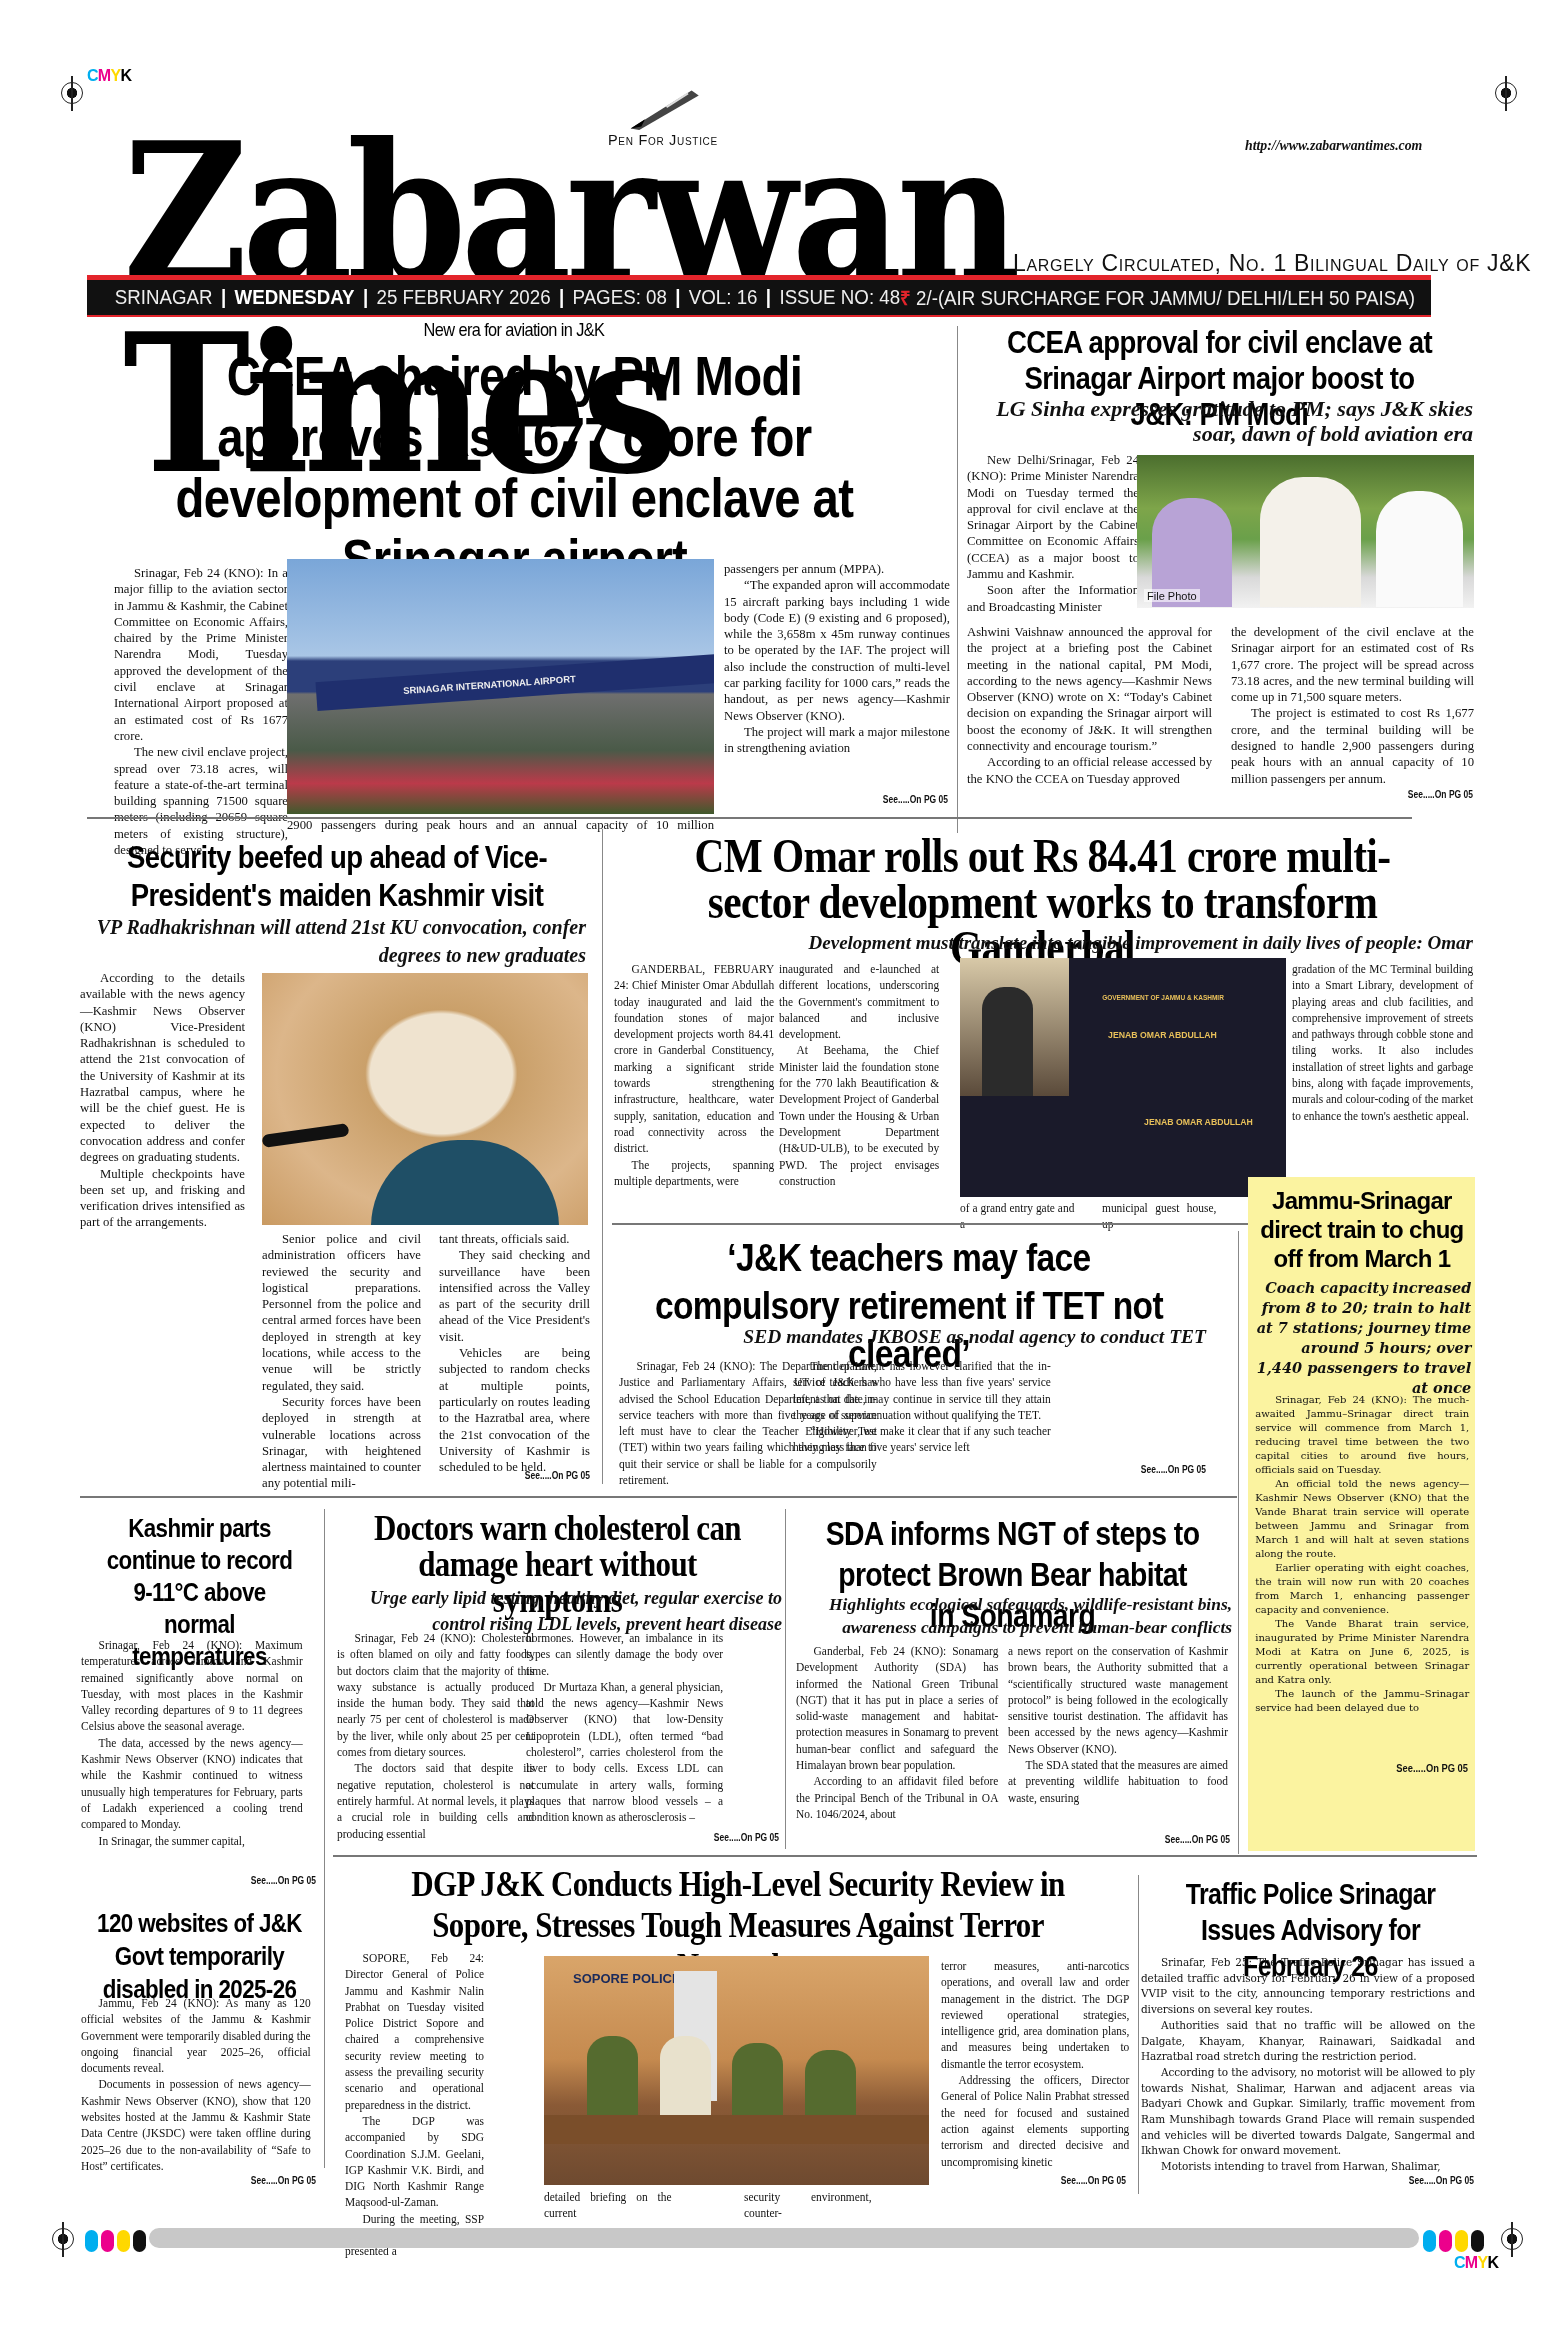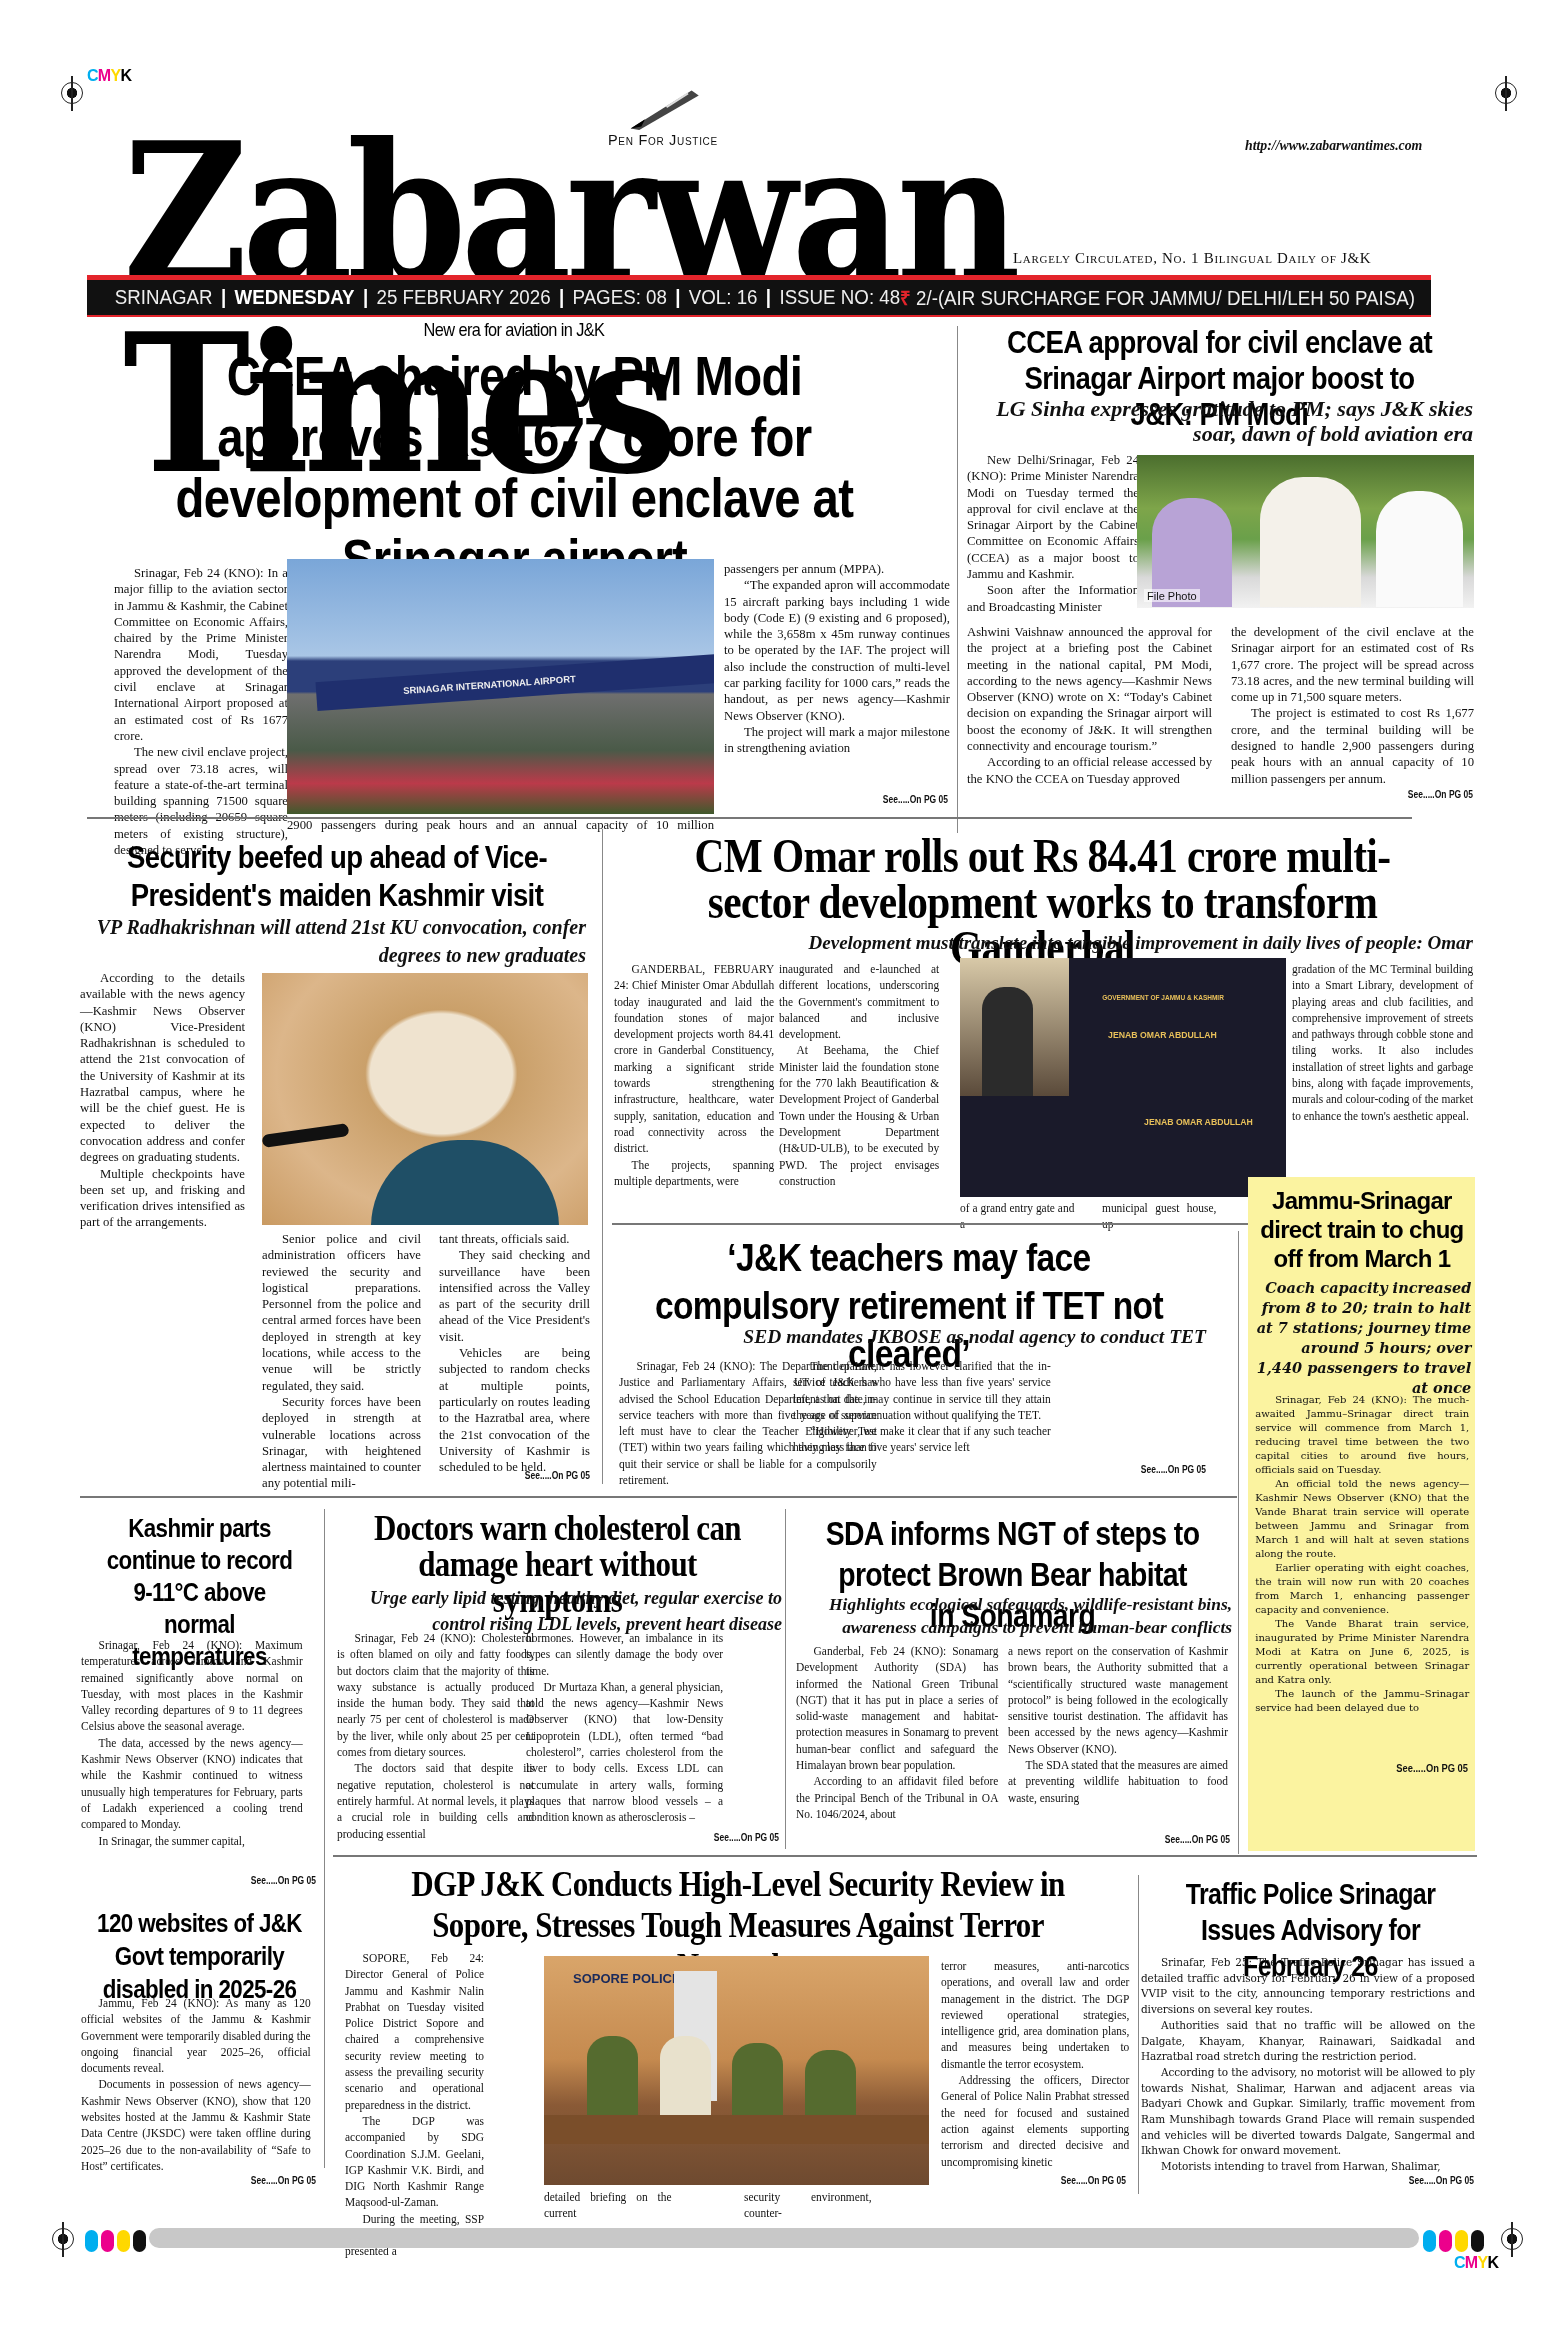--- a/index.html
+++ b/index.html
@@ -7,21 +7,21 @@
 body{width:1561px;height:2330px;position:relative;overflow:hidden;color:#111;font-family:"Liberation Serif",serif}
 .abs{position:absolute}
 .reg{width:22px;height:22px;border:1.4px solid #222;border-radius:50%;background:radial-gradient(circle,#111 35%,transparent 38%)}
 .reg::before{content:"";position:absolute;left:9.4px;top:-7.2px;width:1.4px;height:35px;background:#222}
 .cmyk{font-family:"Liberation Sans",sans-serif;font-weight:bold;font-size:16px;letter-spacing:-0.7px}
 .cmyk .c{color:#00aeef}.cmyk .m{color:#ec008c}.cmyk .y{color:#ffd800}.cmyk .k{color:#000}
 .masthead{left:123px;top:116px;font-family:"DejaVu Serif",serif;font-weight:bold;font-size:171px;letter-spacing:-5.8px;line-height:1;transform:scaleY(1.12);transform-origin:top left;color:#000}
 .pen{left:623px;top:87px;width:87px;height:43px}
 .tagline-pen{left:608px;top:132px;font-family:"Liberation Sans",sans-serif;font-size:14.5px;font-variant:small-caps;letter-spacing:0.7px}
 .url{left:1245px;top:138px;font-family:"Liberation Serif",serif;font-style:italic;font-weight:bold;font-size:13.8px}
-.subtag{left:1013px;top:250px;font-family:Liberation Serif, serif;font-size:15px;font-variant:small-caps;letter-spacing:0.7px}
+.subtag{left:1013px;top:250px;font-family:Liberation Sans, sans-serif;font-size:23px;font-variant:small-caps;letter-spacing:0.7px}
 .infobar{left:87px;top:275px;width:1400px;height:42px;background:#111;border-top:5.8px solid #e3242b;border-bottom:2.9px solid #e3242b;color:#eee;font-family:"Liberation Sans",sans-serif;font-size:19.5px;display:flex;align-items:center;padding:0 29px;transform:scaleX(0.96);transform-origin:left}
 .infobar span{white-space:nowrap}
 .infobar .sep{margin:0 8.7px;font-weight:bold;color:#fff}
 .infobar .bold{font-weight:bold;color:#fff}
 .infobar .price{margin-left:auto}
 .infobar .rupee{color:#e3242b;font-weight:bold}
 .headline{font-family:"Liberation Sans",sans-serif;font-weight:bold;color:#000;text-align:center;letter-spacing:-0.7px;transform:scaleX(.86);transform-origin:center top}
 .deck{font-family:"Liberation Serif",serif;font-style:italic;font-weight:bold;text-align:right}
 .body{font-family:"Liberation Serif",serif;font-size:12.7px;line-height:16.3px;text-align:justify;hyphens:auto}
 .body p{text-indent:20px}

